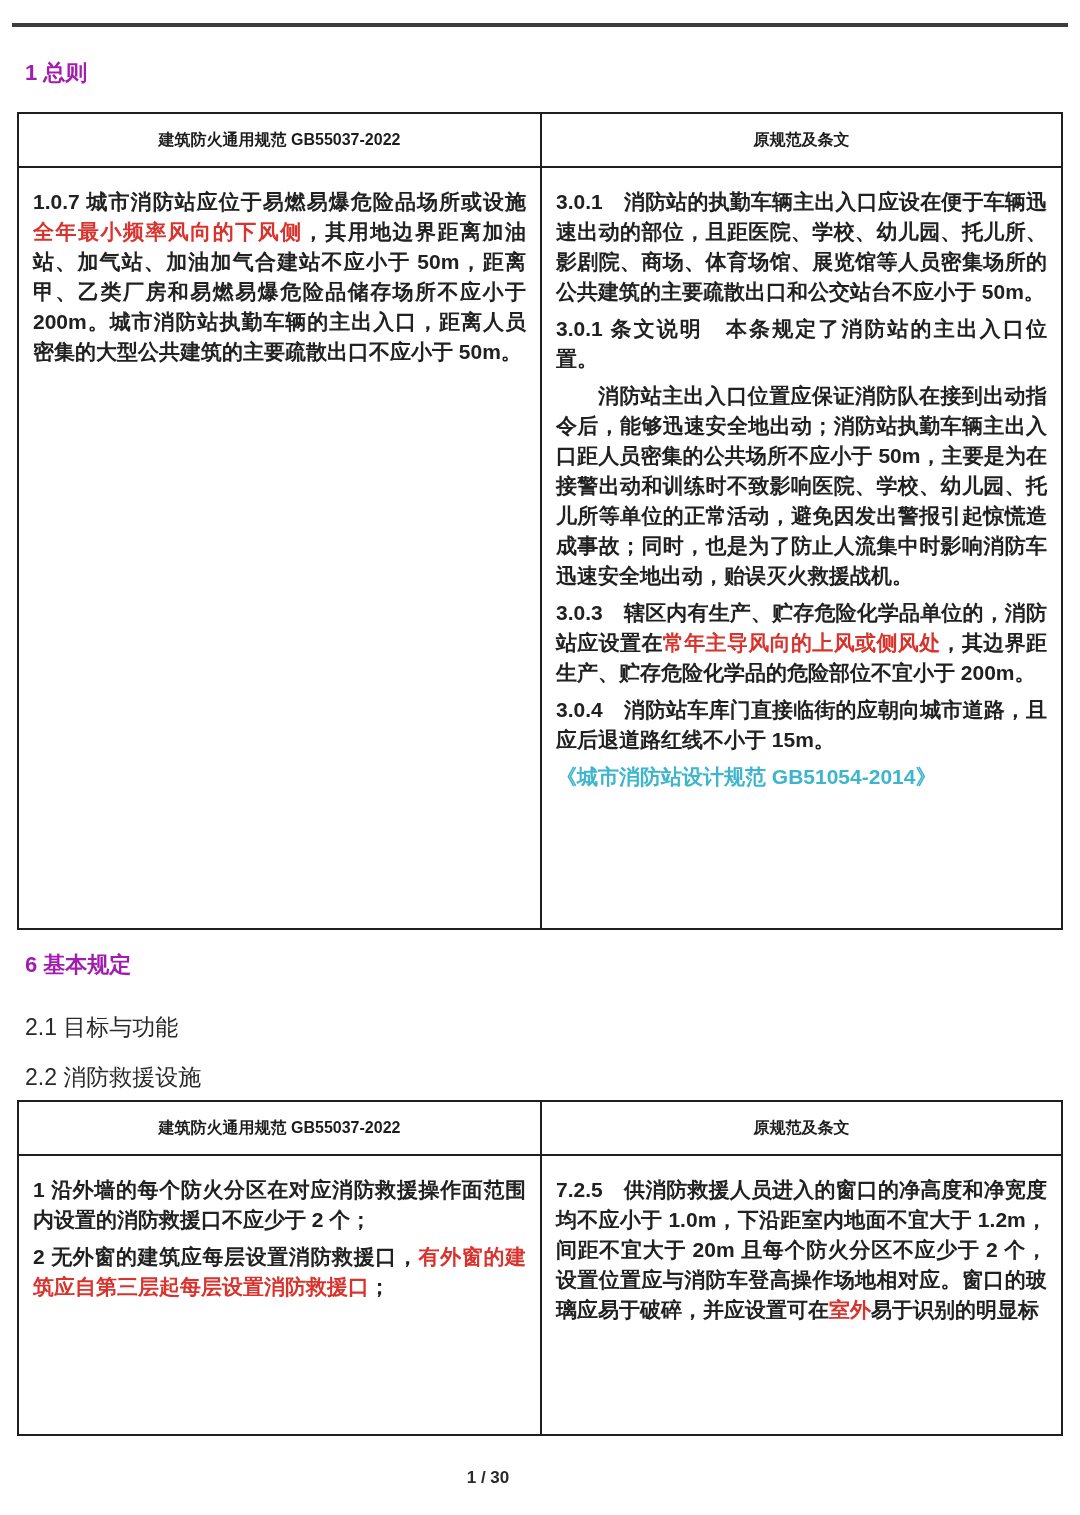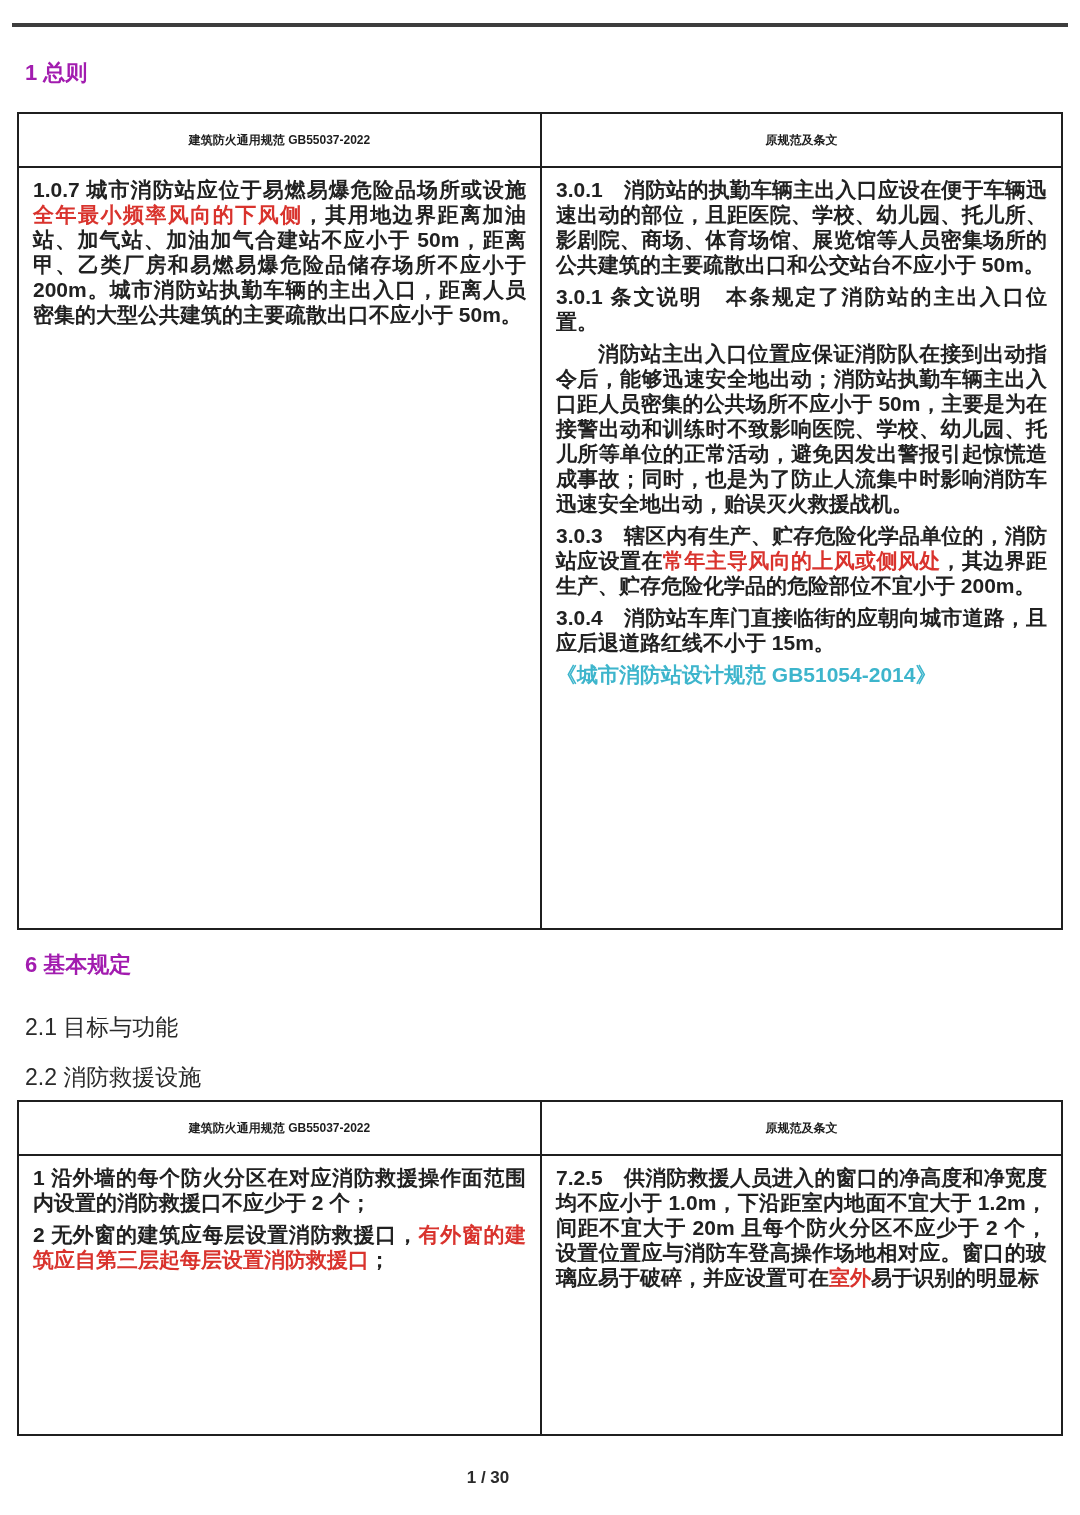--- a/index.html
+++ b/index.html
@@ -33,29 +33,29 @@
     display:flex; flex-direction:column;
     background:#ffffff;
   }
   #table1 { top:112px;  height:818px; }
   #table2 { top:1100px; height:336px; }
 
   .tbl-header { display:flex; border-bottom:2px solid #1f1f1f; flex:0 0 auto; }
   .th {
     width:50%; height:52px;
     display:flex; align-items:center; justify-content:center;
-    font-size:12px; font-weight:bold; color:#1d1d1d;
+    font-size:16px; font-weight:bold; color:#1d1d1d;
   }
   .th + .th { border-left:2px solid #1f1f1f; }
 
   .tbl-body { display:flex; flex:1 1 auto; overflow:hidden; }
   .cell {
-    width:50%; padding:9px 14px 0 14px;
+    width:50%; padding:19px 14px 0 14px;
     overflow:hidden;
-    font-size:21px; line-height:25px; font-weight:bold;
+    font-size:21px; line-height:30px; font-weight:bold;
     text-align:justify;
     color:#212121;
   }
   .cell + .cell { border-left:2px solid #1f1f1f; }
 
   .para { margin:0 0 7px 0; }
   .para.indent { text-indent:2em; }
   .red  { color:var(--red,#d9332d); }
   .teal { color:var(--teal,#3db5cc); }
 

